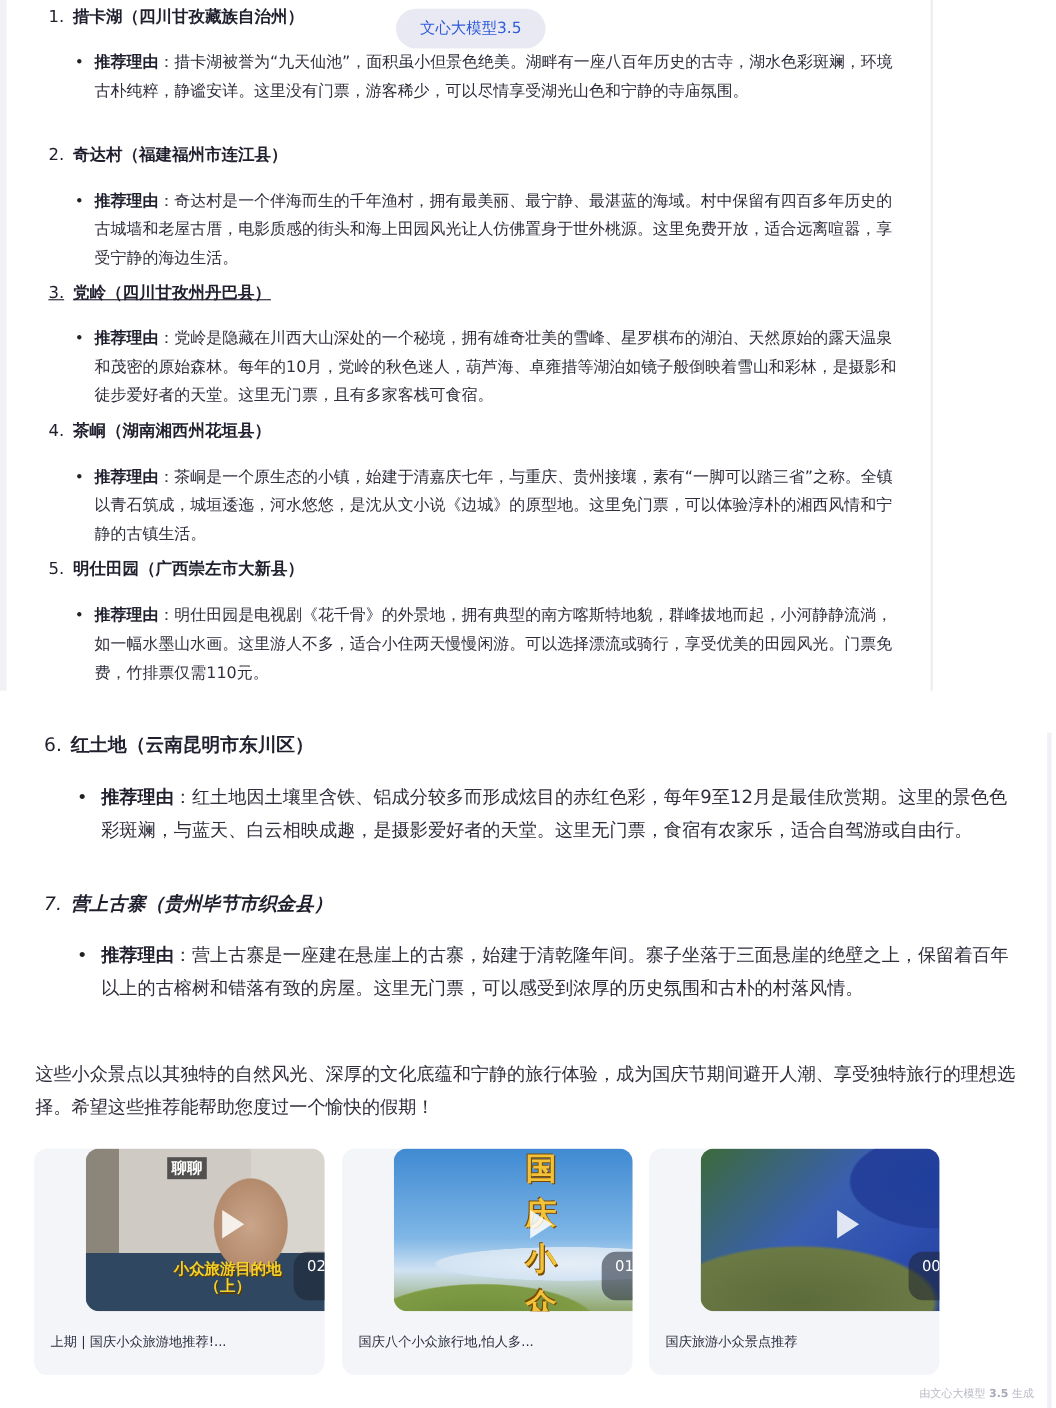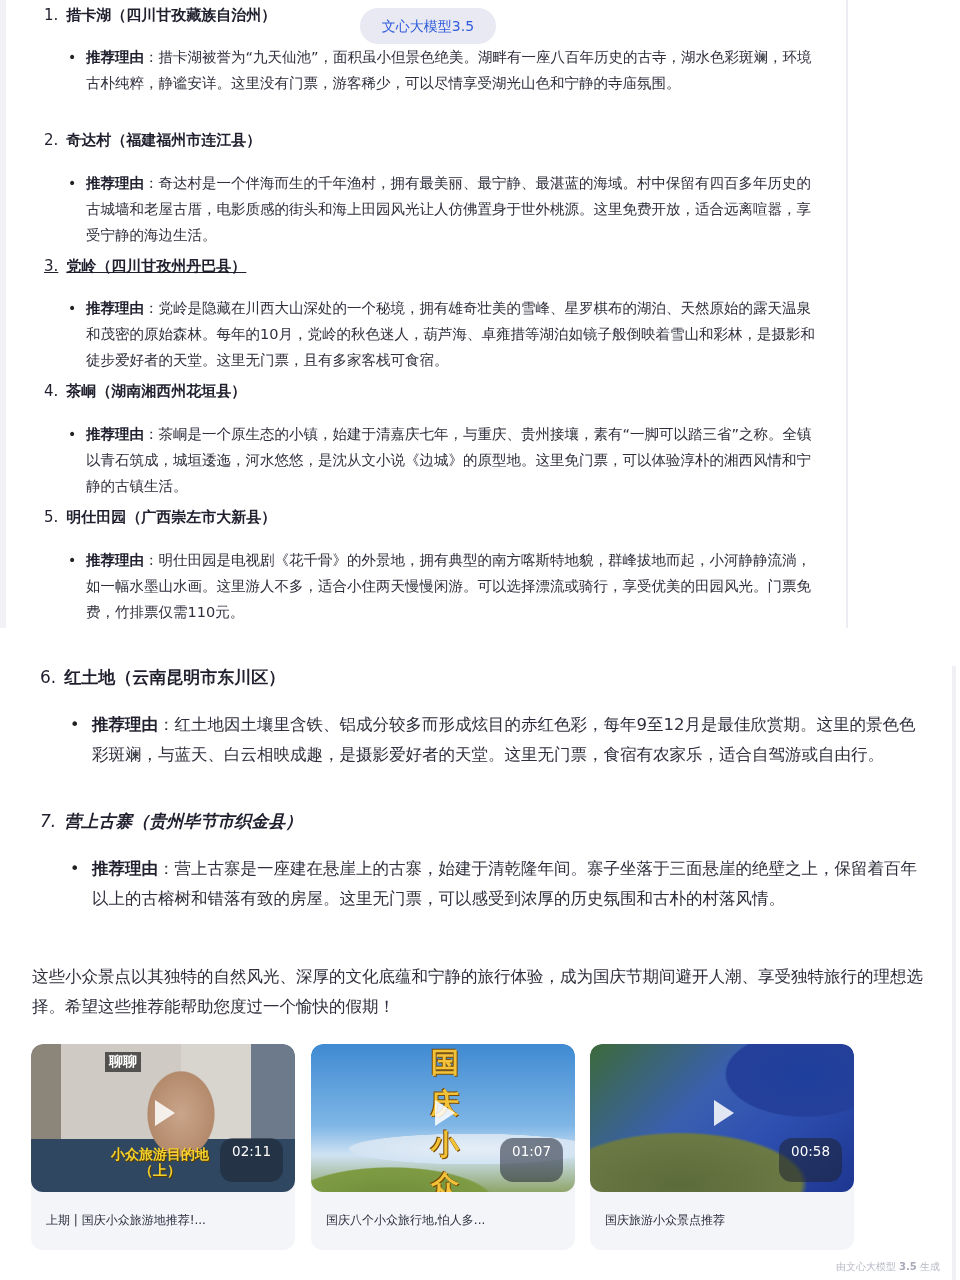--- a/index.html
+++ b/index.html
@@ -59,21 +59,21 @@
       font-size: 16.5px; line-height: 30px; color: #2e2e3c;
     }
 
     
     .videos { position: absolute; left: 31px; top: 416px; width: 840px; height: 200px; }
     .video-card {
       position: absolute; top: 0; width: 264px; height: 206px;
       border-radius: 12px; background: #f4f5f8; overflow: hidden;
     }
     .thumb {
-      position: relative; width: 264px; height: 148px; border-radius: 12px; overflow: hidden;
+      position: relative; width: 264px; height: 148px; border-radius: 12px; overflow: hidden; margin-left: 47px;
     }
     .thumb-1 {
       background:
         radial-gradient(ellipse 55px 70px at 150px 70px, #caa58a 0%, #b48a6c 60%, transparent 62%),
         linear-gradient(180deg, transparent 0 95px, #2f4760 95px 148px),
         linear-gradient(90deg, #8c8579 0 30px, #cfcac3 30px 150px, #d8d4ce 150px 220px, #6c7a8c 220px 264px);
     }
     .thumb-2 {
       background:
         radial-gradient(ellipse 170px 60px at 80px 160px, #6b8a3a 0%, #7f9c44 60%, transparent 62%),

